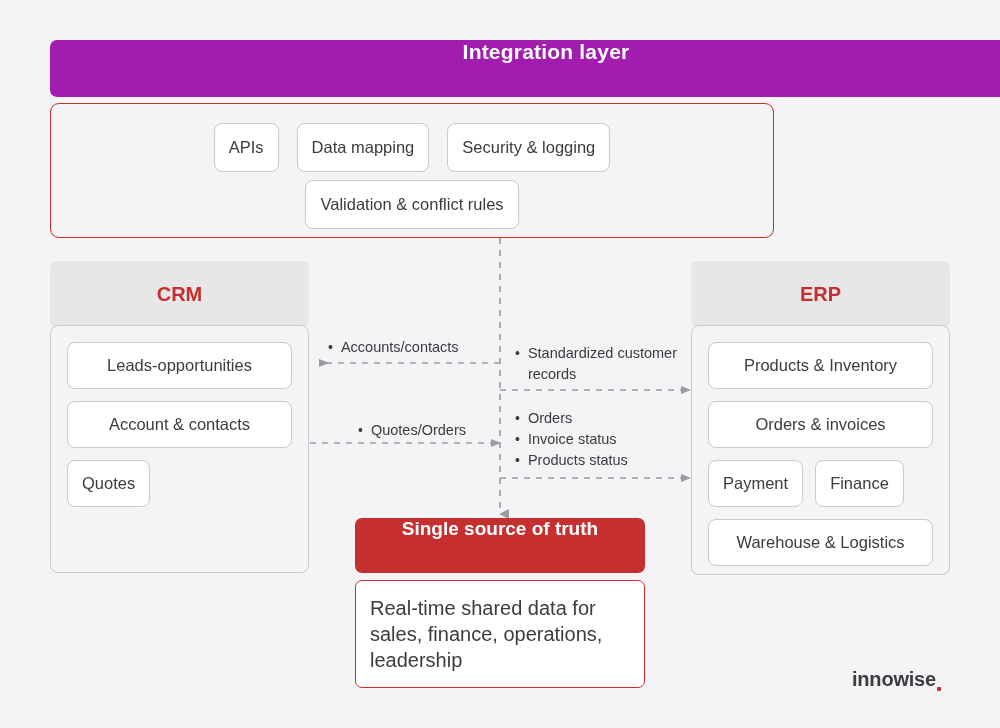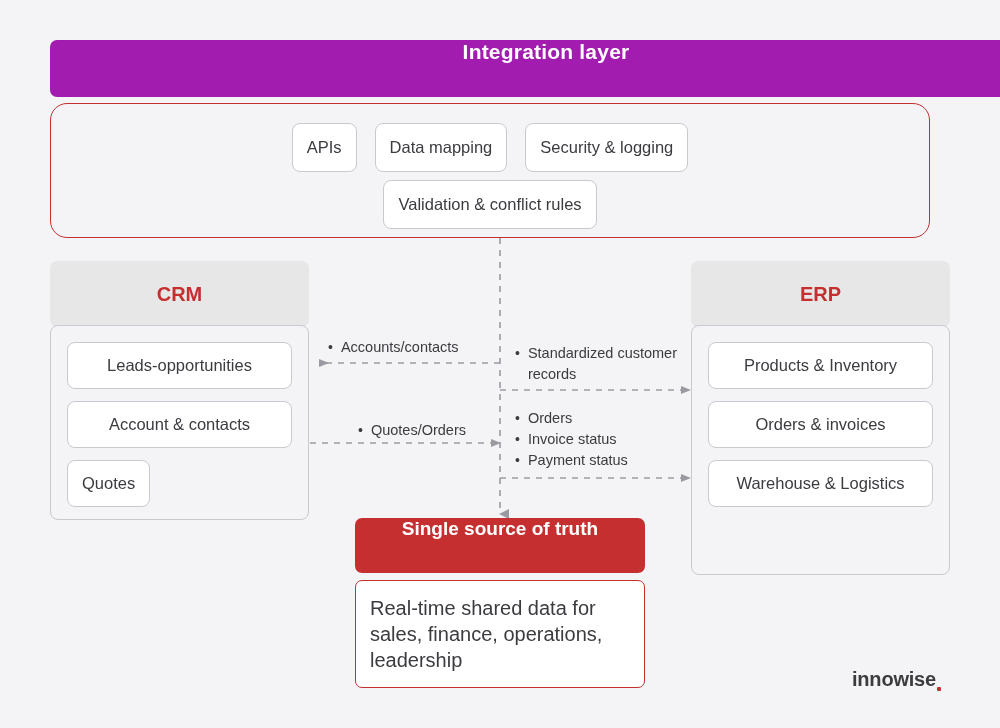--- a/index.html
+++ b/index.html
@@ -51,24 +51,24 @@
     color: #ffffff;
     font-size: 21px;
     font-weight: bold;
     letter-spacing: .2px;
   }
 
   #integration-box {
     position: absolute;
     left: 50px;
     top: 103px;
-    width: 880px;
+    width: 724px;
     height: 135px;
     border: 1px solid #c62f2f;
-    border-radius: 17px;
+    border-radius: 9px;
     box-sizing: border-box;
     background: #f4f4f6;
   }
   #integration-row1 {
     position: absolute;
     left: 0; right: 0;
     top: 19px;
     display: flex;
     justify-content: center;
     gap: 18px;
@@ -101,21 +101,21 @@
 
   
   .col-body {
     position: absolute;
     border: 1px solid #c9c9cf;
     border-radius: 8px;
     box-sizing: border-box;
     background: #f4f4f6;
     padding: 16px;
   }
-  #crm-body { left: 50px; top: 325px; width: 259px; height: 195px; text-align: center; }
+  #crm-body { left: 50px; top: 325px; width: 259px; height: 248px; text-align: center; }
   #erp-body { left: 691px; top: 325px; width: 259px; height: 250px; }
 
   .col-body .row {
     display: flex;
     gap: 12px;
     margin-bottom: 12px;
   }
   .col-body .row:last-child { margin-bottom: 0; }
   .col-body .chip { height: 47px; }
   .chip-full { flex: 1 1 auto; }
@@ -244,20 +244,24 @@
 
   <div class="col-header" id="erp-header">
     <span>ERP</span>
   </div>
   <div class="col-body" id="erp-body">
     <div class="row">
       <div class="chip chip-full">Products &amp; Inventory</div>
     </div>
     <div class="row">
       <div class="chip chip-full">Orders &amp; invoices</div>
+    </div>
+    <div class="row">
+      <div class="chip">Payment</div>
+      <div class="chip">Finance</div>
     </div>
     <div class="row">
       <div class="chip chip-full">Warehouse &amp; Logistics</div>
     </div>
   </div>
 
   <svg id="connectors" width="1000" height="728" viewBox="0 0 1000 728" xmlns="http://www.w3.org/2000/svg">
     <defs>
       <marker id="arrow-right" markerWidth="10" markerHeight="10" refX="1" refY="4" orient="auto" markerUnits="userSpaceOnUse">
         <path d="M0,0 L10,4 L0,8 z" fill="#9a9aa2"></path>
@@ -306,21 +310,21 @@
     <div class="bullet">
       <span class="dot">•</span>
       <span>Orders</span>
     </div>
     <div class="bullet">
       <span class="dot">•</span>
       <span>Invoice status</span>
     </div>
     <div class="bullet">
       <span class="dot">•</span>
-      <span>Payment status</span>
+      <span>Products status</span>
     </div>
   </div>
 
   <div id="ssot-bar">
     <span class="title">Single source of truth</span>
   </div>
   <div id="ssot-desc">Real-time shared data for sales, finance, operations, leadership</div>
 
   <div id="logo">
     <span>innowise</span>

